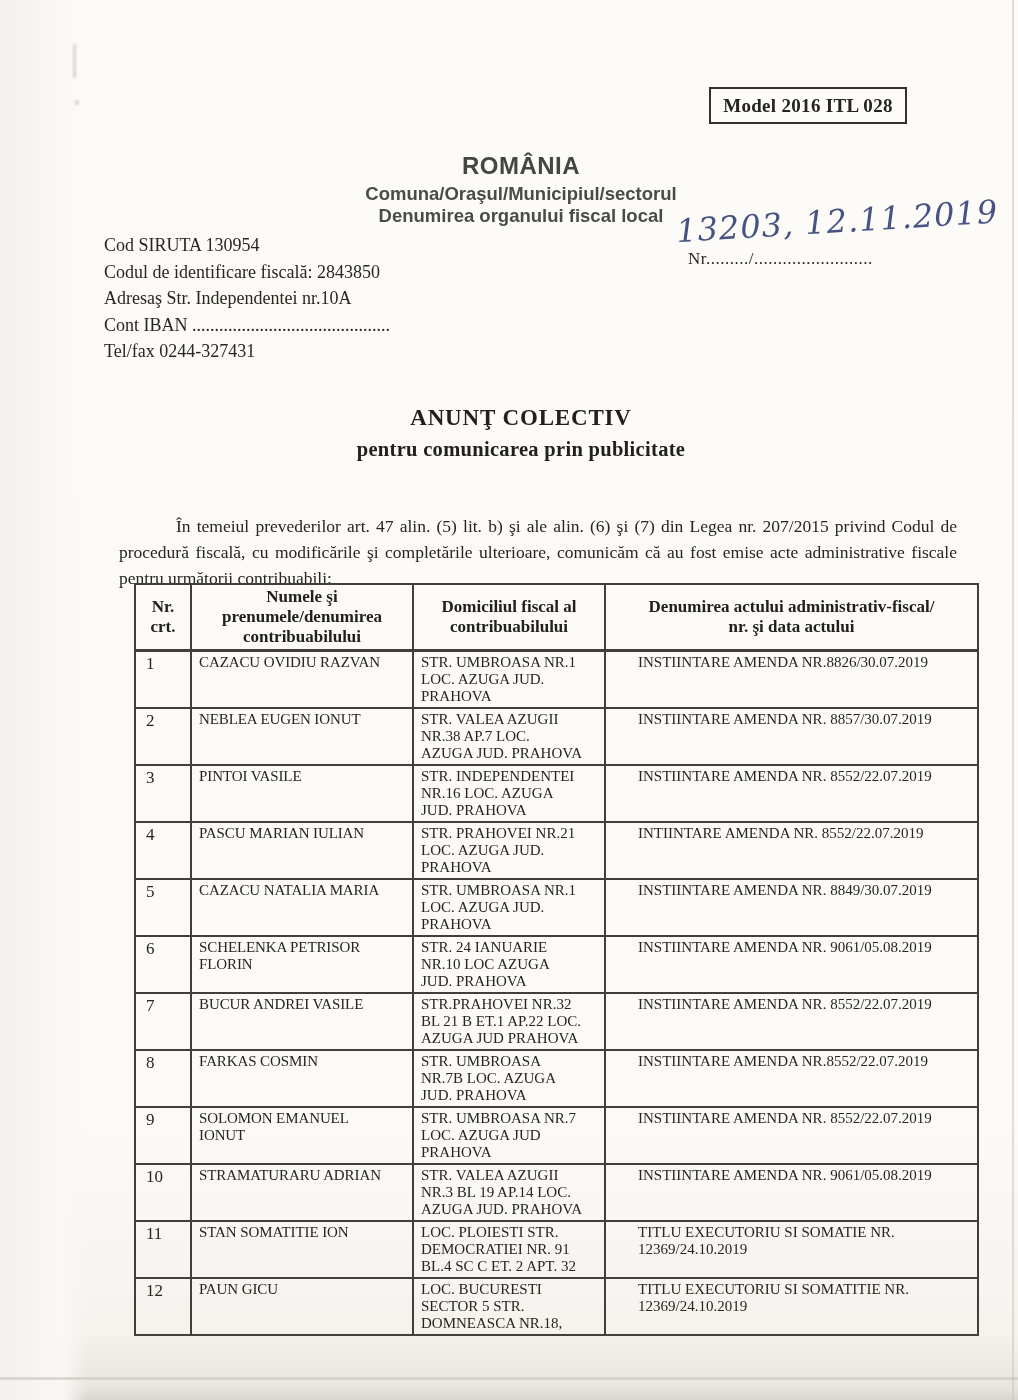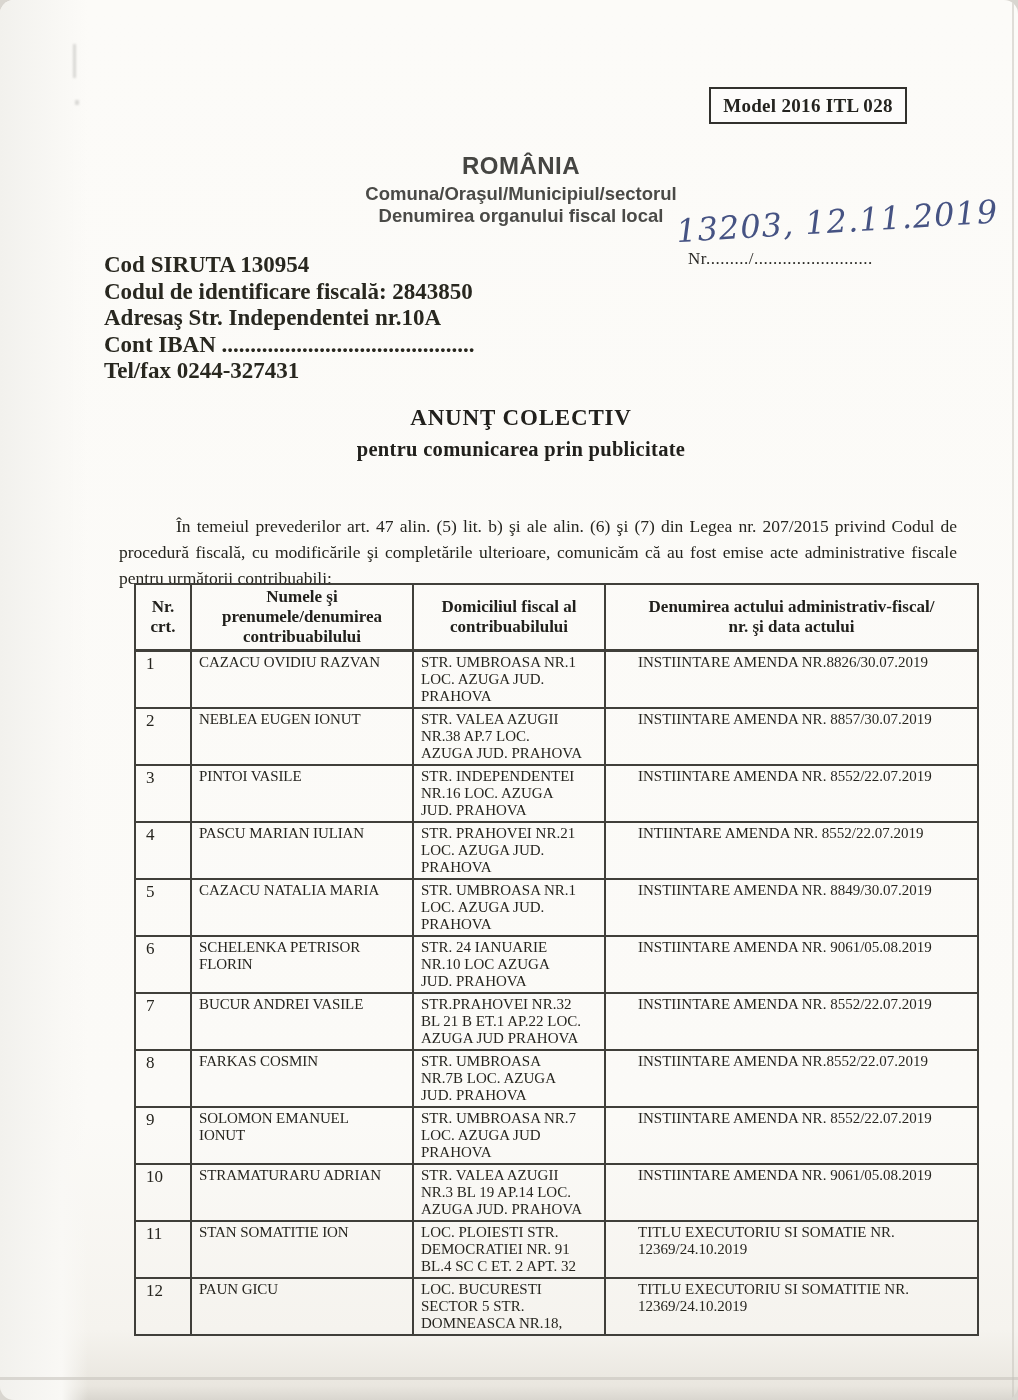--- a/index.html
+++ b/index.html
@@ -1,19 +1,19 @@
 <!DOCTYPE html>
 <html><head>
 <meta charset="utf-8">
 <style>
   html,body { margin:0; padding:0; background:#d9d6d0; }
   .page {
     position:relative; width:1018px; height:1400px; margin:0 auto;
     background:linear-gradient(180deg,#fcfbf8 0%,#fbfaf7 80%,#f5f3ee 95%,#e9e6df 99%,#d9d6cf 100%);
-    font-family:"Liberation Serif", serif; color:#23221f; overflow:hidden;border-radius:14px;
+    font-family:"Liberation Serif", serif; color:#23221f; overflow:hidden;
   }
   .edge-left { position:absolute; left:0; top:0; width:88px; height:100%;
     background:linear-gradient(90deg,#f2f1ed 0%,#f9f8f5 70%,rgba(250,250,247,0) 100%); }
   .edge-right { position:absolute; right:4px; top:0; width:2px; height:100%;
     background:#c8c5be; opacity:.55; }
   .edge-bottom { position:absolute; left:0; top:1377px; width:100%; height:3px;
     background:#c6c3bc; opacity:.6; }
   .artifact-a { position:absolute; left:73px; top:44px; width:3px; height:34px;
     background:#8f8e8a; opacity:.3; filter:blur(1px); }
   .artifact-b { position:absolute; left:75px; top:100px; width:4px; height:5px;
@@ -24,21 +24,21 @@
     border:2px solid #32312d; display:flex; align-items:center; justify-content:center;
     font-weight:bold; font-size:19px; letter-spacing:.3px; color:#24231f;
     background:rgba(255,255,255,.4);
   }
 
   .heading { position:absolute; left:12px; top:152px; width:1018px; text-align:center;
     font-family:"Liberation Sans", sans-serif; color:#474744; }
   .heading .country { font-size:24px; font-weight:bold; letter-spacing:.5px; margin-bottom:3px; color:#454542; }
   .heading .hline { font-size:18.5px; font-weight:bold; line-height:21.5px; color:#4a4a47; }
 
-  .issuer { position:absolute; left:104px; top:252px; font-size:23px; line-height:26.5px; color:#28271f;font-weight:bold; }
+  .issuer { position:absolute; left:104px; top:232px; font-size:18px; line-height:26.5px; color:#28271f; }
 
   .reg-printed { position:absolute; left:688px; top:249px; font-size:17px; letter-spacing:.5px; color:#2a2925; }
   .handwriting {
     position:absolute; left:676px; top:203px; width:300px;
     font-family:"DejaVu Serif", serif; font-style:italic;
     font-size:32px; color:#465383; letter-spacing:1px;
     transform:rotate(-3.5deg); white-space:nowrap;
   }
 
   .doc-title { position:absolute; left:12px; top:405px; width:1018px; text-align:center;

